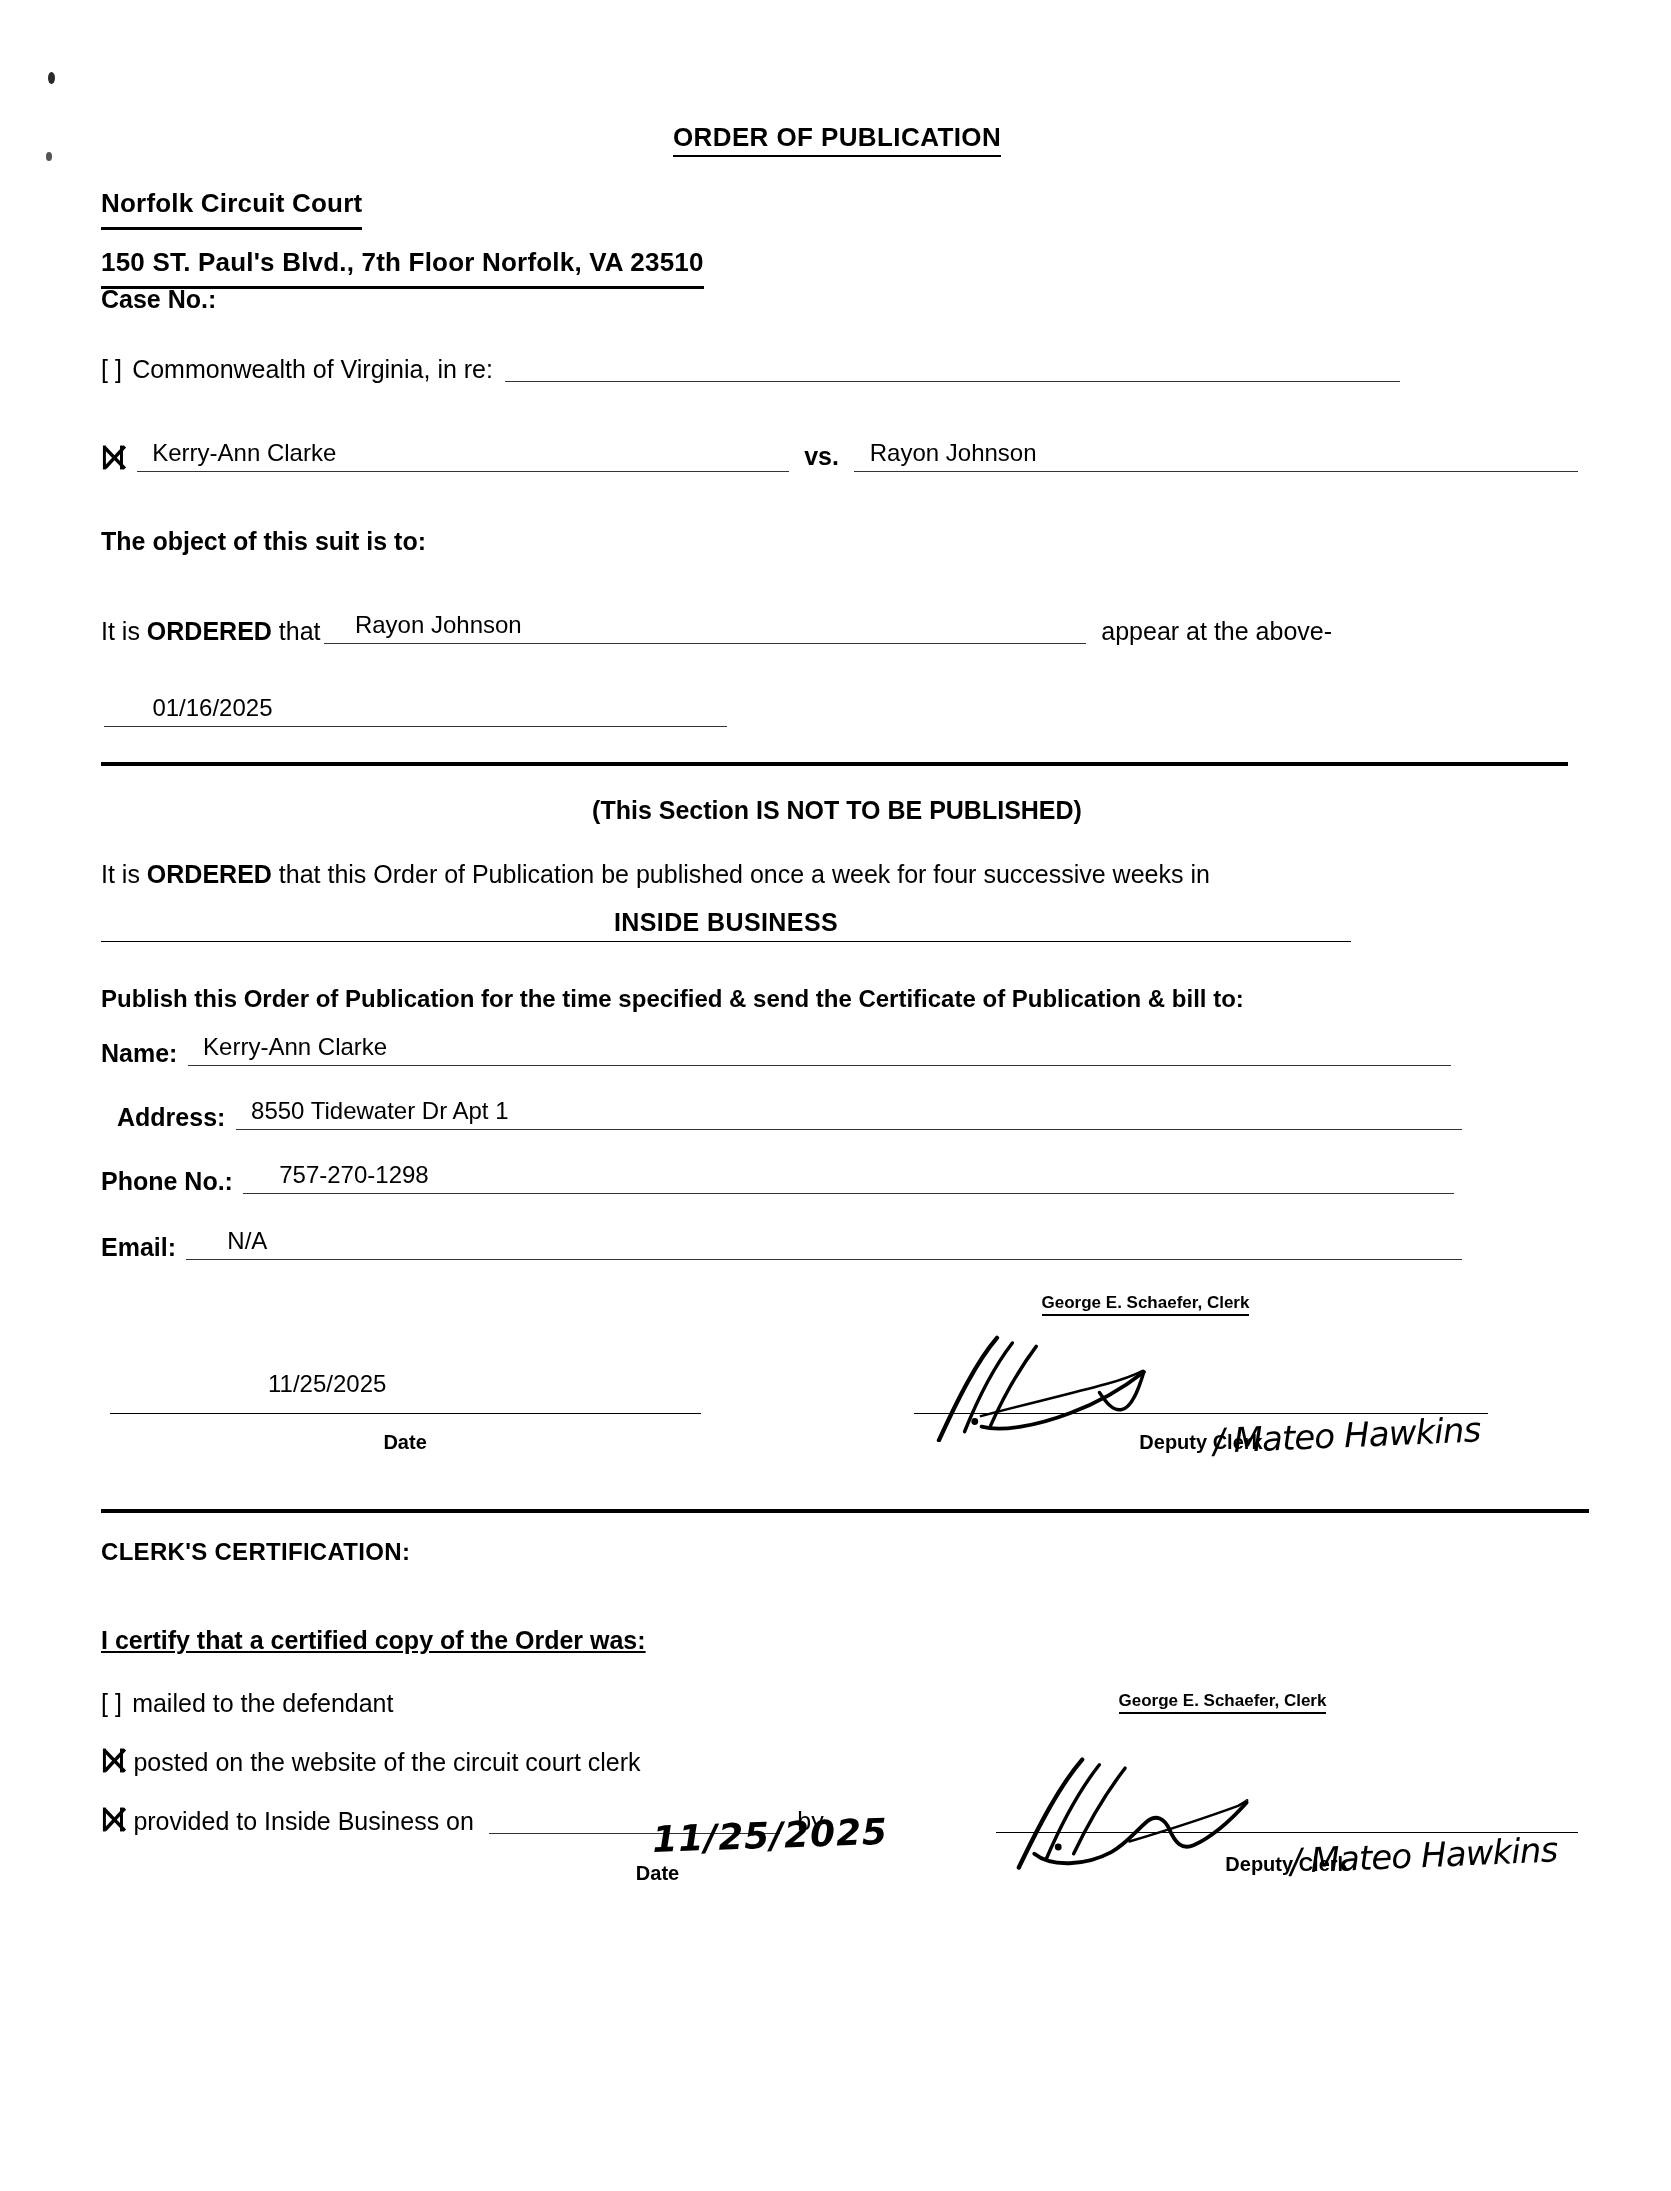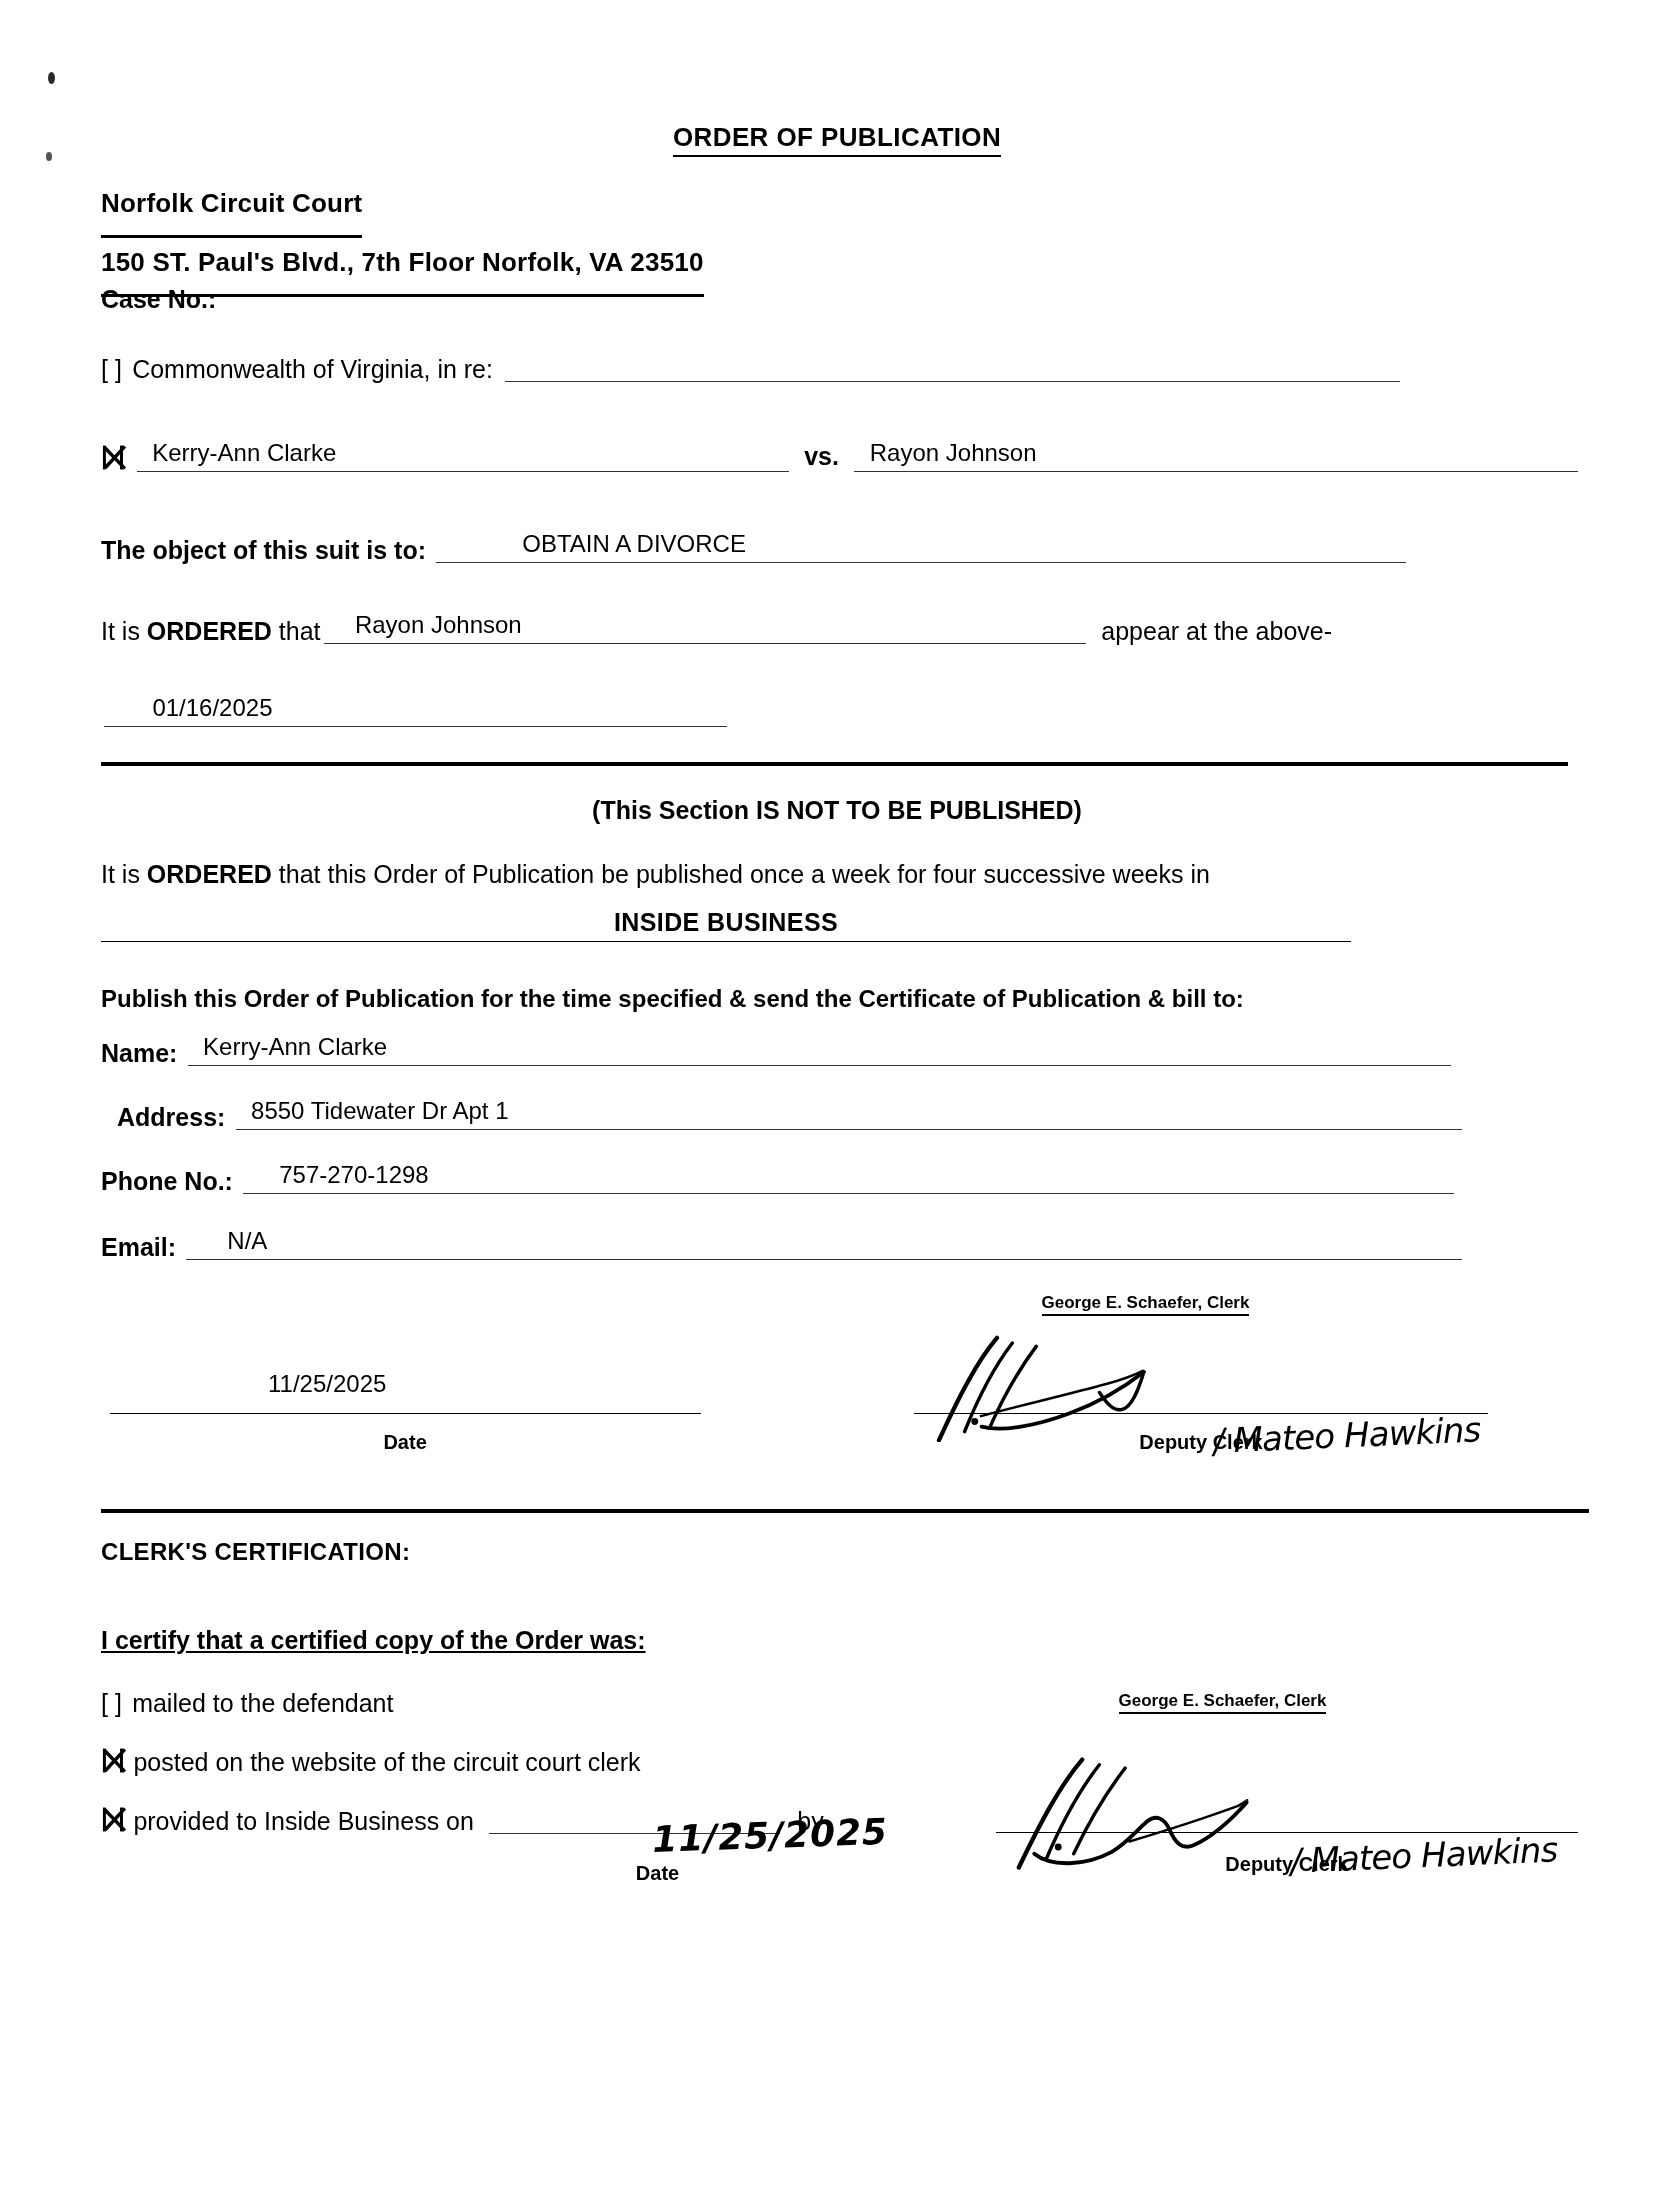--- a/index.html
+++ b/index.html
@@ -54,21 +54,21 @@
   .court-name {
     position: absolute;
     top: 188px;
     left: 0;
     font-size: 26px;
     font-weight: bold;
     letter-spacing: 0.2px;
   }
   .court-name span, .court-addr span {
     border-bottom: 3.4px solid #000;
-    padding-bottom: 17px;
+    padding-bottom: 9px;
   }
   .court-addr {
     position: absolute;
     top: 247px;
     left: 0;
     font-size: 26px;
     font-weight: bold;
     letter-spacing: 0.2px;
   }
 
@@ -251,23 +251,20 @@
         <div class="val">Kerry-Ann Clarke</div>
       </div>
       <div class="lbl b" style="margin:0 15.4px 3.4px 15.4px;">vs.</div>
       <div class="rule thin" style="width:724px;">
         <div class="val">Rayon Johnson</div>
       </div>
     </div>
 
     <div class="row" style="top:529px;left:0;">
       <div class="lbl b">The object of this suit is to:</div>
-      <div class="rule thin" style="width:970px;margin-left:10.3px;">
-        <div class="val" style="left:86px;">OBTAIN A DIVORCE</div>
-      </div>
     </div>
 
     <div class="row" style="top:610px;left:0;">
       <div class="lbl reg">
         <span>It is </span><span class="bold">ORDERED</span><span> that</span>
       </div>
       <div class="rule thin" style="width:762px;margin-left:3.4px;">
         <div class="val" style="left:31px;">Rayon Johnson</div>
       </div>
       <div class="lbl reg" style="margin-left:15.4px;">appear at the above-</div>

